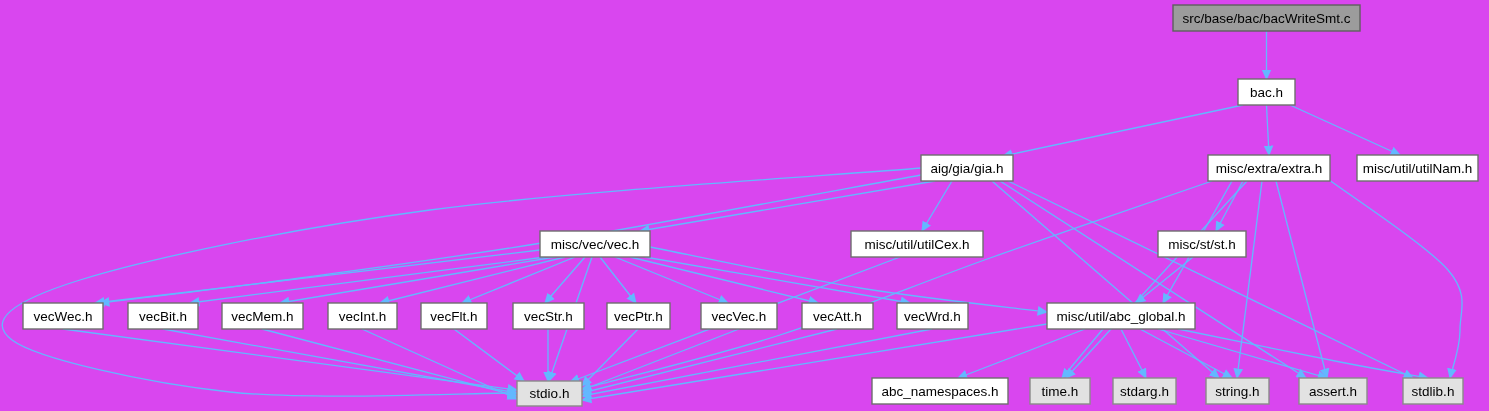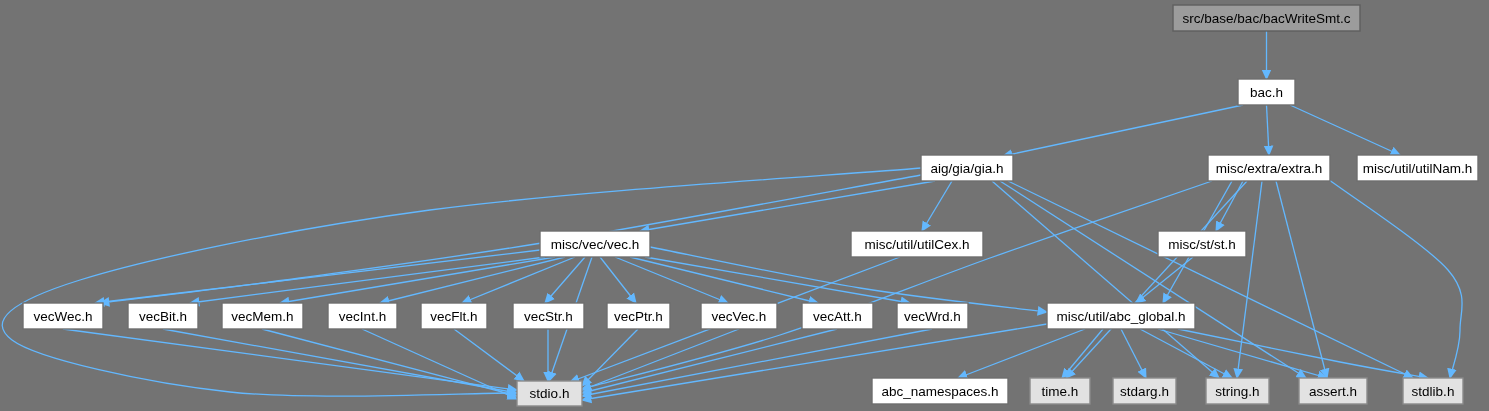--- a/index.html
+++ b/index.html
@@ -1,16 +1,16 @@
 <!DOCTYPE html>
 <html><head>
 <meta charset="utf-8">
 <style>
   html,body{margin:0;padding:0;background:#000;}
-  .canvas{position:relative;width:1489px;height:411px;background:#737373;overflow:hidden;
+  .canvas{position:relative;width:1489px;height:411px;background:#d946ef;overflow:hidden;
           font-family:"Liberation Sans", sans-serif;}
   svg{display:block;}
   svg text{font-family:"Liberation Sans", sans-serif;font-size:13.5px;fill:#000;}
 </style>
 </head>
 <body>
 
 <div class="canvas">
   <svg id="graph" width="1489" height="411" viewBox="0 0 1489 411">
       <defs>

